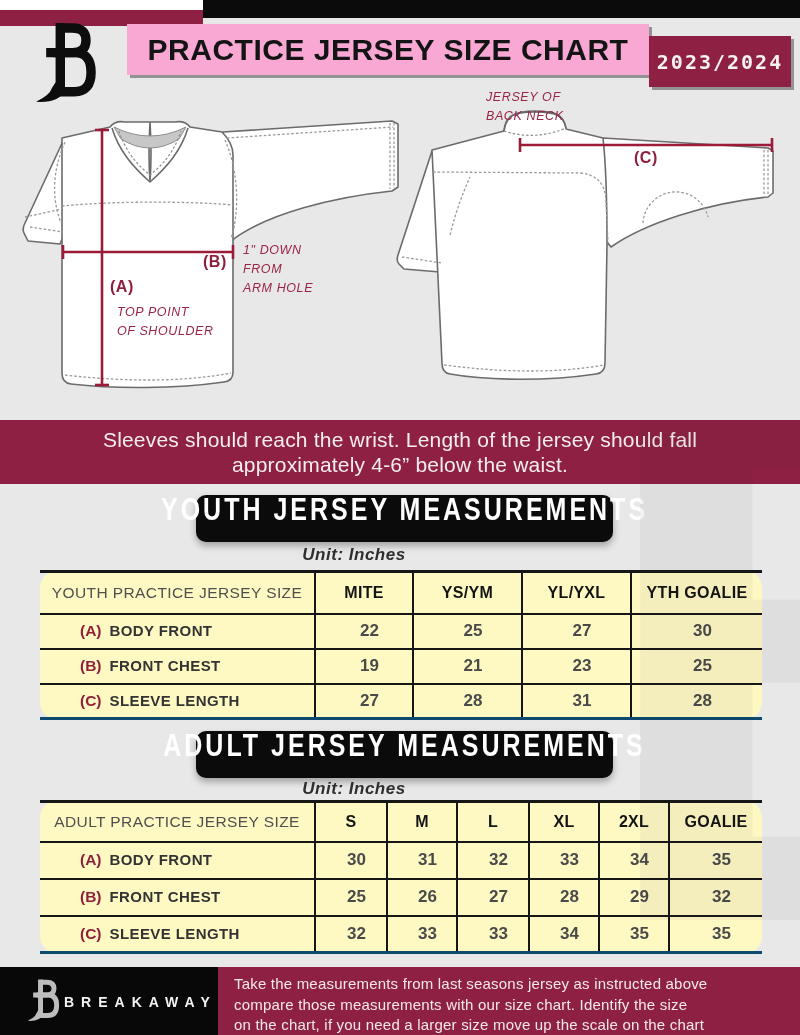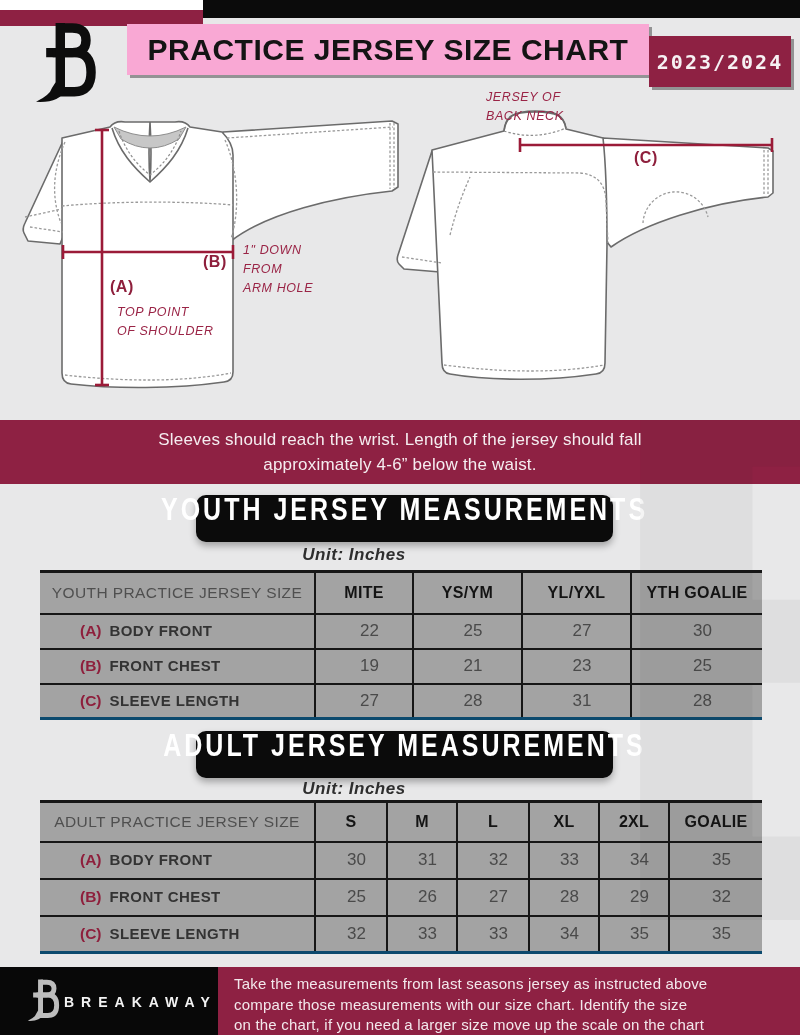--- a/index.html
+++ b/index.html
@@ -20,47 +20,47 @@
 
   
   .jersey-svg { position:absolute; }
   .diagram-label { position:absolute; color:#8E1F3C; font-weight:bold; font-size:16px; letter-spacing:.5px; }
   .diagram-caption { position:absolute; color:#9A2446; font-style:italic; font-size:12.5px; line-height:19px;
                      letter-spacing:.6px; font-weight:500; }
 
   
   .notice { position:absolute; left:0; top:420px; width:800px; height:64px; background:#8E2143;
             display:flex; flex-direction:column; align-items:center; justify-content:center; }
-  .notice div { color:#F5EDF0; font-size:17px; line-height:25px; letter-spacing:.2px; }
+  .notice div { color:#F5EDF0; font-size:21px; line-height:25px; letter-spacing:.2px; }
 
   
   .watermark-layer { position:absolute; left:0; top:420px; width:800px; height:547px; overflow:hidden;
                      pointer-events:none; z-index:6; }
   .watermark-b { position:absolute; left:588px; top:-160px; font-size:780px; font-weight:bold;
                  color:rgba(30,30,30,0.05); font-family:"Liberation Sans", sans-serif; line-height:1; }
 
   
   .section-banner { position:absolute; left:196px; width:417px; height:47px; background:#0B0B0B; border-radius:10px;
                     box-shadow:0 4px 7px rgba(0,0,0,.3); display:flex; align-items:flex-start; justify-content:center; }
   .section-banner span { color:#ffffff; font-weight:bold; font-size:25px; letter-spacing:3px;
                          display:inline-block; transform:scale(1.0,1.22); white-space:nowrap; }
   .unit-label { position:absolute; left:0; width:708px; text-align:center; font-style:italic; font-size:17px;
                 font-weight:600; color:#2e2e2e; letter-spacing:.5px; }
 
   
   table.size-table { position:absolute; left:40px; width:722px; border-collapse:collapse; table-layout:fixed;
-                     background:#a3a3a3; }
+                     background:#fef9c3;border-radius:18px; }
   table.size-table th, table.size-table td { border:2px solid #161616; }
   table.size-table tr > *:first-child { border-left:none; }
   table.size-table tr > *:last-child  { border-right:none; }
   table.size-table thead th { border-top:3px solid #161616; border-bottom:2.5px solid #161616; }
   table.size-table tbody tr:last-child td { border-bottom:3px solid #0c4a6e; }
   th.size-col { font-size:16px; font-weight:bold; color:#141414; letter-spacing:.3px; }
   th.label-col { font-size:15.5px; font-weight:500; color:#4f4f4f; letter-spacing:.4px; }
-  td.value-cell { text-align:center; font-size:17px; font-weight:400; color:#4a4a4a;padding-left:11px; }
+  td.value-cell { text-align:center; font-size:17px; font-weight:700; color:#4a4a4a;padding-left:11px; }
   td.row-label { text-align:left; padding-left:40px; }
   td.row-label .key { color:#8E1F3C; font-weight:bold; font-size:15.5px; margin-right:8px; }
   td.row-label .lbl { color:#333333; font-weight:600; font-size:15px; letter-spacing:.4px; }
   .youth-table { top:570px; }
   .youth-table thead tr { height:42px; }
   .youth-table tbody tr { height:35px; }
   .adult-table { top:800px; }
   .adult-table thead tr { height:40px; }
   .adult-table tbody tr { height:37px; }
 

